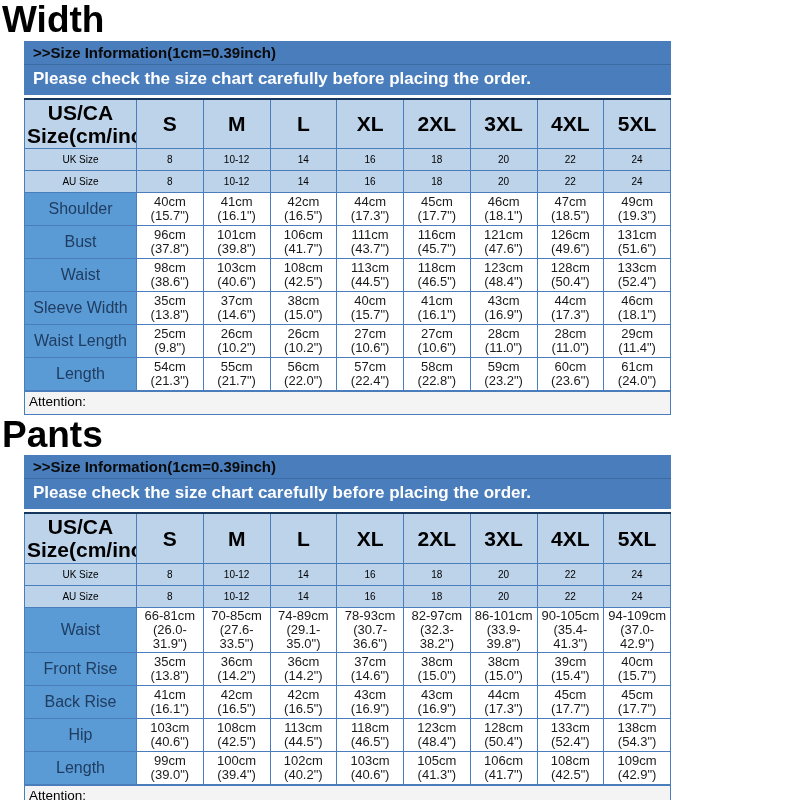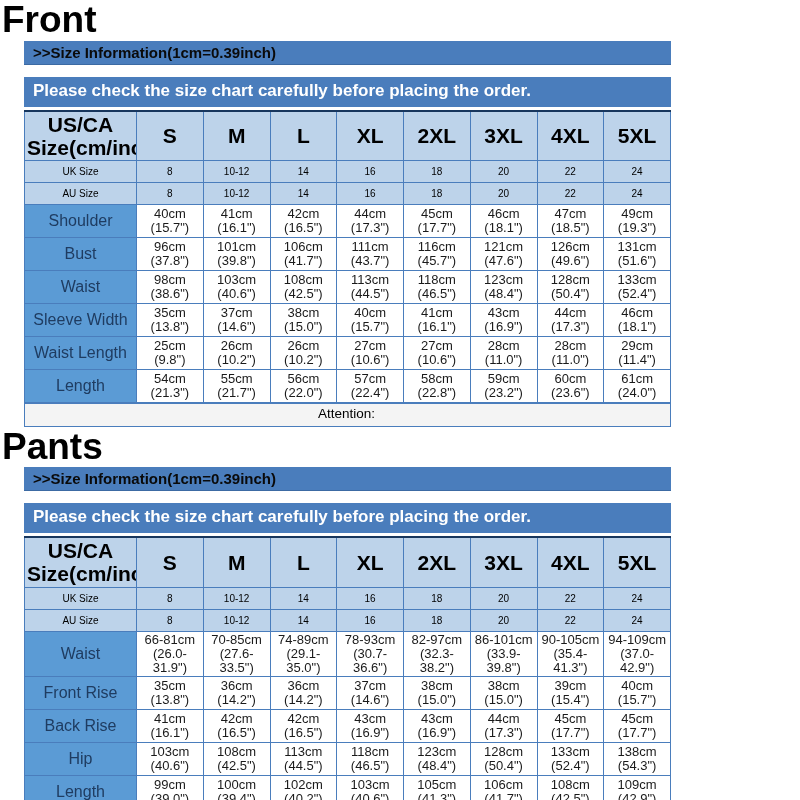--- a/index.html
+++ b/index.html
@@ -32,21 +32,20 @@
   .bar.info {
     color:#0a0a0a;
     font-size:15px;
     border-bottom:1px solid var(--bar-divider);
   }
   .bar.notice {
     color:#ffffff;
     font-size:17px;
     padding-top:4px;
     padding-bottom:6px;
-    margin-top:12px;
   }
   table.size-table {
     border-collapse:collapse;
     table-layout:fixed;
     width:100%;
     margin-top:3px;
     border:1px solid var(--grid-border);
     border-top:2px solid var(--grid-border-dark);
   }
   .size-table th, .size-table td {
@@ -85,27 +84,27 @@
     height:30px;
   }
   .attention {
     border:1px solid var(--bar-blue);
     background:var(--attention-bg);
     font-size:13.5px;
     line-height:1.22;
     padding:2px 6px 3px 4px;
     box-sizing:border-box;
   }
-  .attention div { white-space:normal;text-align:center; }
+  .attention div { white-space:normal; }
 </style>
 </head>
 <body>
 
 <section class="size-section">
-  <h1 class="section-title">Front</h1>
+  <h1 class="section-title">Width</h1>
   <div class="panel">
     <div class="bar info">&gt;&gt;Size Information(1cm=0.39inch)</div>
     <div class="bar notice">Please check the size chart carefully before placing the order.</div>
     <table class="size-table">
         <colgroup>
           <col style="width: 112px;">
           <col>
           <col>
           <col>
           <col>

